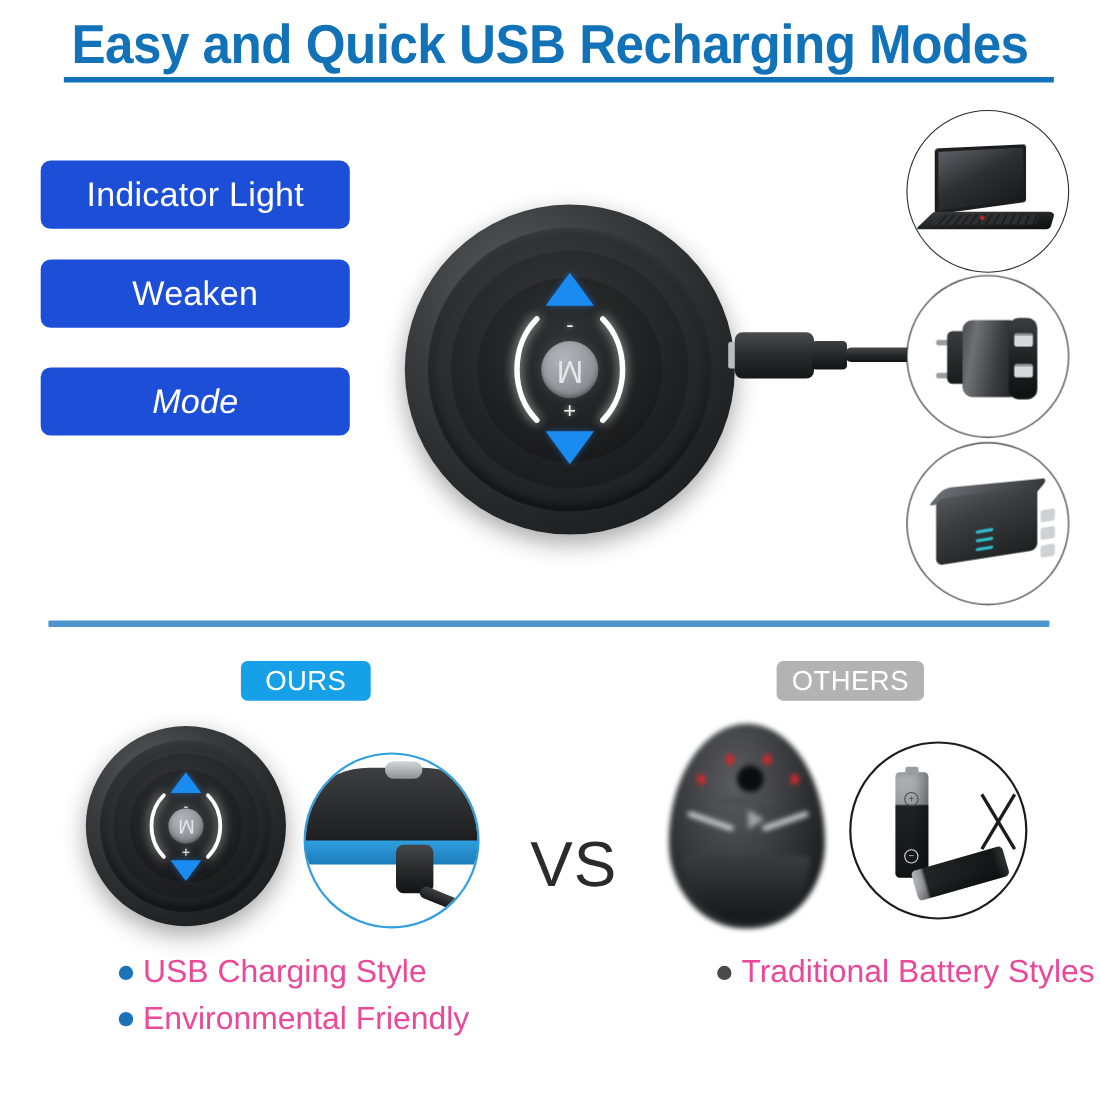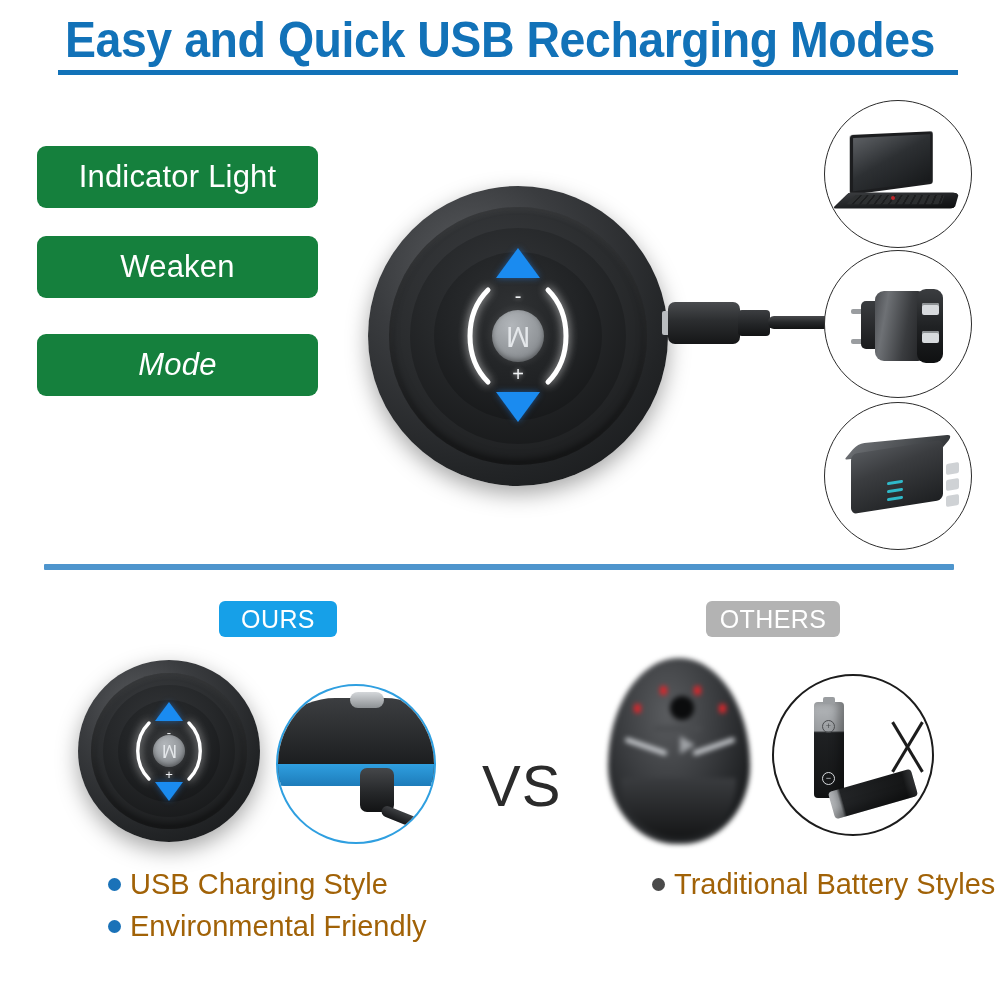--- a/index.html
+++ b/index.html
@@ -25,21 +25,21 @@
     white-space: nowrap;
   }
   #title-rule {
     position: absolute; left: 58px; top: 70px;
     width: 900px; height: 5px; background: #1272b8;
   }
 
   
   .label-box {
     position: absolute; left: 37px; width: 281px; height: 62px;
-    background: #15803d; border-radius: 9px;
+    background: #1d4ed8; border-radius: 9px;
     display: flex; align-items: center; justify-content: center; text-align: center;
   }
   .label-box .lbl {
     color: #ffffff; font-size: 31px; font-weight: 400;
     letter-spacing: 0.2px; white-space: nowrap;
   }
   #label-0 { top: 146px; }
   #label-1 { top: 236px; }
   #label-2 { top: 334px; font-style: italic; }
   #label-3 { top: 436px; }
@@ -383,21 +383,21 @@
   .bullet-list { position: absolute; }
   #bullets-ours   { left: 108px; top: 866px; }
   #bullets-others { left: 652px; top: 866px; }
   .bullet-row {
     display: flex; align-items: center; gap: 9px; margin-bottom: 6px;
     height: 36px;
   }
   .bullet-dot { width: 13px; height: 13px; border-radius: 50%; flex: 0 0 auto; }
   .bullet-dot.blue { background: #1a72b8; }
   .bullet-dot.gray { background: #4a4a4a; }
-  .bullet-text { font-size: 29px; color: #a16207; white-space: nowrap; }
+  .bullet-text { font-size: 29px; color: #ec4899; white-space: nowrap; }
 </style>
 </head>
 <body>
 
 <div id="page">
 
   <div id="title-block">
     <div id="page-title">Easy and Quick USB Recharging Modes</div>
   </div>
   <div id="title-rule"></div>

